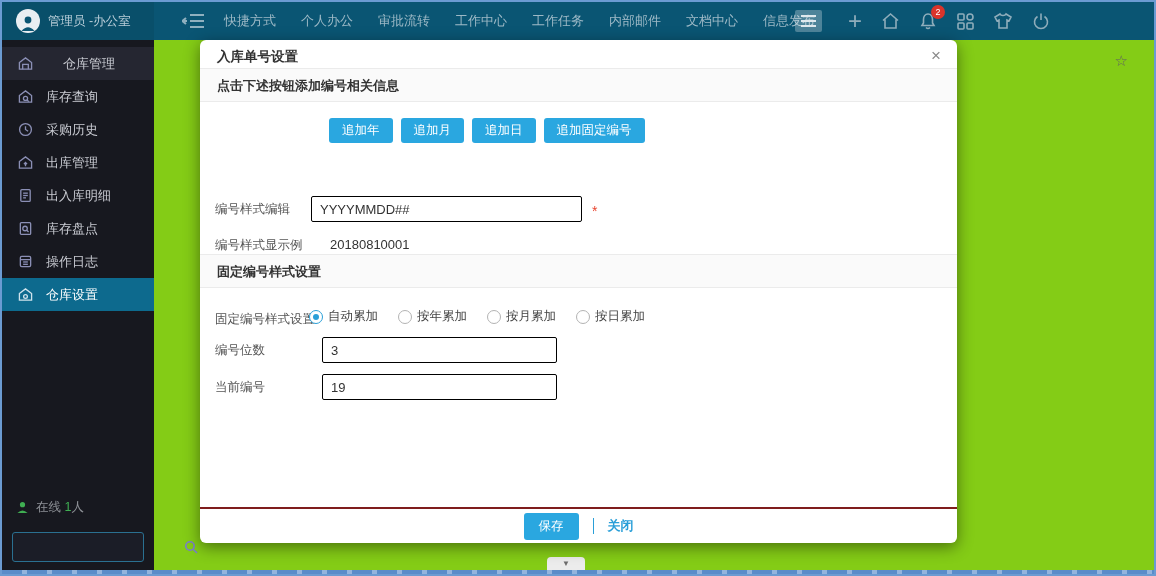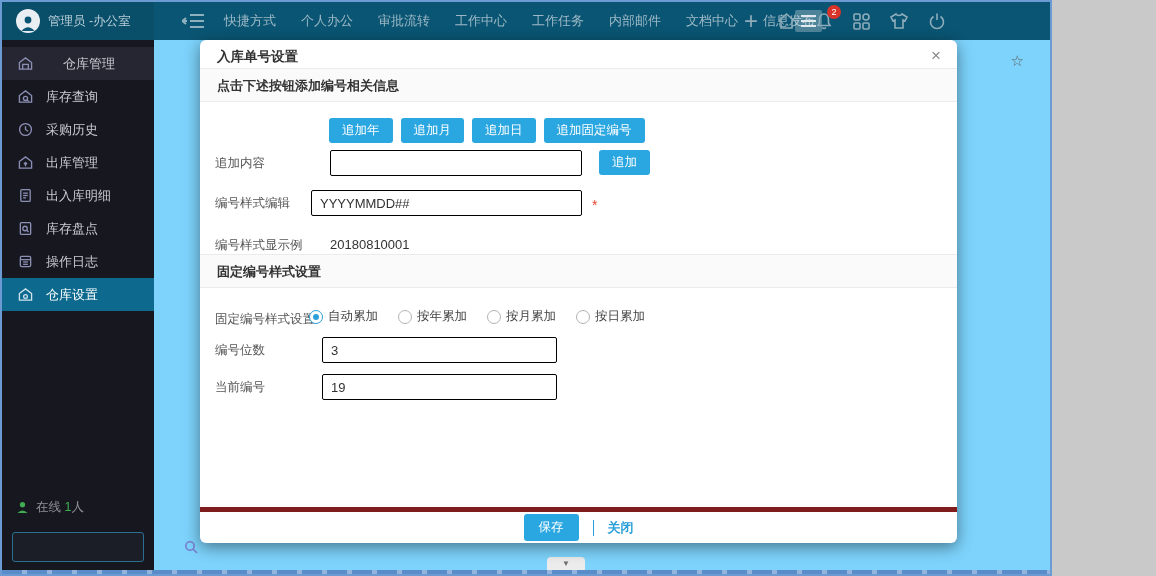--- a/index.html
+++ b/index.html
@@ -1,18 +1,18 @@
 <!DOCTYPE html>
 <html><head>
 <meta charset="utf-8">
 <style>
   * { margin:0; padding:0; box-sizing:border-box; }
   body { font-family:"Liberation Sans","DejaVu Sans",sans-serif; background:#c9c9c9; }
-  .screen { position:relative; width:1052px; height:576px; border:2px solid #6b9bd2;
-            background:#7dd3fc; overflow:hidden; }
+  .screen { position:relative; width:1156px; height:576px; border:2px solid #6b9bd2;
+            background:#84cc16; overflow:hidden; }
 
   
   .topbar { position:absolute; left:0; top:0; width:100%; height:38px; background:#0a5573; z-index:5; }
   .topbar-left { position:absolute; left:0; top:0; width:152px; height:38px; background:#094f6a;
                  display:flex; align-items:center; cursor:pointer; }
   .avatar { width:24px; height:24px; border-radius:50%; background:#e9eef2; margin-left:14px;
             display:flex; align-items:center; justify-content:center; overflow:hidden; }
   .avatar svg { margin-top:3px; }
   .user-name { color:#b9cdd8; font-size:12.5px; margin-left:8px; white-space:nowrap; }
   .collapse-btn { position:absolute; left:180px; top:10px; width:24px; height:18px; cursor:pointer; }
@@ -71,21 +71,21 @@
   .tinput { position:absolute; height:26px; border:1px solid #000000; border-radius:2px; padding:0 8px;
             font-size:13px; color:#333; outline:none; font-family:inherit; }
   .req { color:#e8432e; font-size:14px; position:absolute; top:7px; }
   .plain-val { position:absolute; top:5px; color:#333; font-size:13px; }
   .radio-group { position:absolute; left:109px; top:2px; display:flex; gap:20px; }
   .radio-opt { display:flex; align-items:center; gap:5px; cursor:pointer; color:#444; font-size:12.5px; }
   .radio-circle { width:14px; height:14px; border:1px solid #b3b3b3; border-radius:50%; position:relative; background:#fff; }
   .radio-circle.checked { border-color:#2a9fd8; }
   .radio-circle.checked::after { content:''; position:absolute; left:3px; top:3px; width:6px; height:6px;
                                  border-radius:50%; background:#2a9fd8; }
-  .modal-footer { position:absolute; left:0; top:467px; width:100%; height:36px; border-top:5px solid #7f1d1d;
+  .modal-footer { position:absolute; left:0; top:467px; width:100%; height:36px; border-top:2px solid #7f1d1d;
                   display:flex; align-items:center; justify-content:center; gap:14px; }
   .save-btn { background:#2aa7e0; color:#fff; border:none; border-radius:3px; padding:5px 15px;
               font-size:12.5px; cursor:pointer; font-family:inherit; }
   .footer-divider { width:1px; height:16px; background:#2a9fd8; }
   .close-link { color:#2a9fd8; font-size:13px; cursor:pointer; text-decoration:none;font-weight:bold; }
 </style>
 </head>
 <body>
 
 <div class="screen">
@@ -269,27 +269,22 @@
 
     <div class="sec-head sec1">点击下述按钮添加编号相关信息</div>
 
     <div class="btn-row">
       <button class="blue-btn">追加年</button>
       <button class="blue-btn">追加月</button>
       <button class="blue-btn">追加日</button>
       <button class="blue-btn">追加固定编号</button>
     </div>
 
-    <div class="frow" style="top:110px;">
-      <span class="flabel">追加内容</span>
-      <input class="tinput" style="left: 130px; width: 252px;" value="">
-      <button class="blue-btn" style="position:absolute; left:399px; top:0; height:25px; padding:3px 13px;">追加</button>
-    </div>
-
-    <div class="frow" style="top:150px;">
+
+    <div class="frow" style="top:156px;">
       <span class="flabel">编号样式编辑</span>
       <input class="tinput" style="left: 111px; width: 271px;" value="YYYYMMDD##">
       <span class="req" style="left:392px;">*</span>
     </div>
 
     <div class="frow" style="top:192px;">
       <span class="flabel">编号样式显示例</span>
       <span class="plain-val" style="left:130px;">20180810001</span>
     </div>
 

